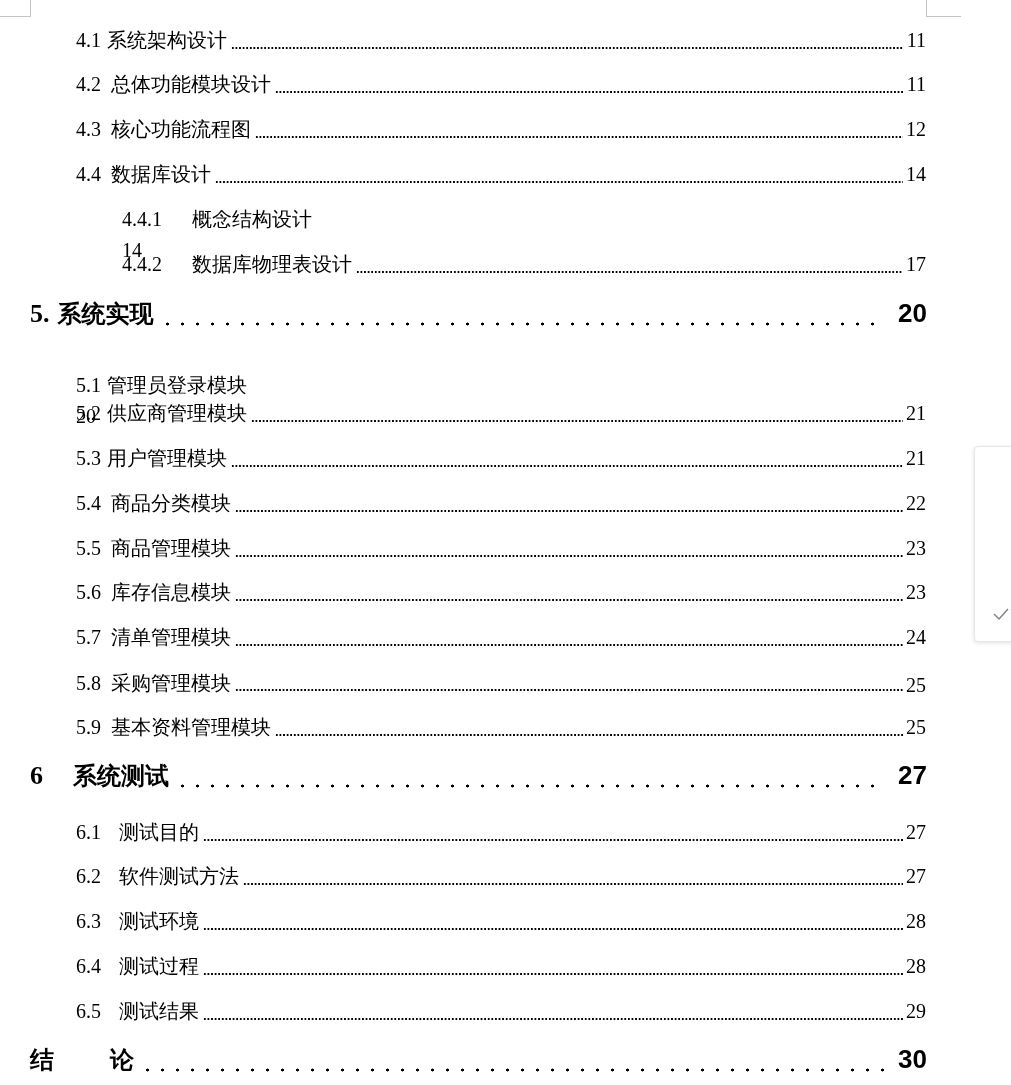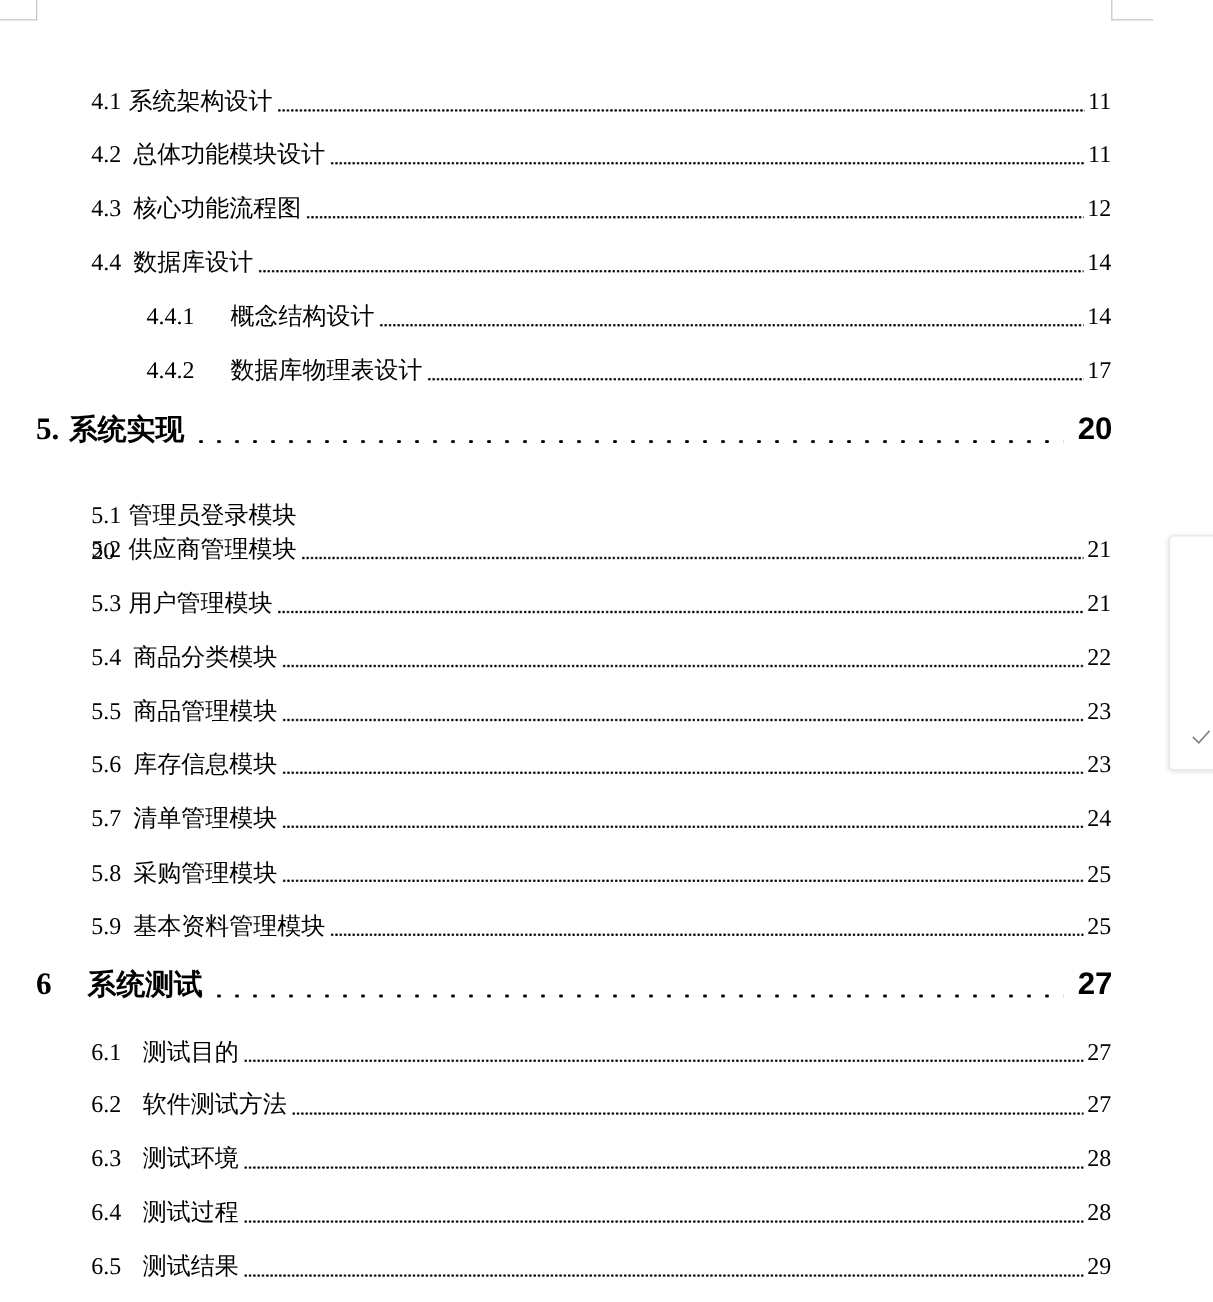--- a/index.html
+++ b/index.html
@@ -32,21 +32,20 @@
     position: absolute;
     left: 0;
     top: 0;
     width: 1011px;
   }
   .entry {
     position: absolute;
     display: flex;
     align-items: baseline;
     white-space: nowrap;
-    margin-top: 44px;
   }
   .entry .label {
     flex: 0 0 auto;
   }
   .entry .num {
     display: inline-block;
   }
   .entry .leader {
     flex: 1 1 auto;
     margin: 0 3px 0 4px;
@@ -153,21 +152,21 @@
   </div>
 
   <div class="entry lvl2" style="top:161px;">
     <span class="label">
       <span class="num">4.4</span><span class="cjk gap-sm" style="margin-left:10px">数据库设计</span>
     </span>
     <span class="leader"></span>
     <span class="page">14</span>
   </div>
 
-  <div class="entry lvl3" style="top:206px;">
+  <div class="entry lvl3" style="top:206px;flex-direction:column;">
     <span class="label">
       <span class="num">4.4.1</span><span class="cjk">概念结构设计</span>
     </span>
     <span class="leader"></span>
     <span class="page">14</span>
   </div>
 
   <div class="entry lvl3" style="top:251px;">
     <span class="label">
       <span class="num">4.4.2</span><span class="cjk">数据库物理表设计</span>

